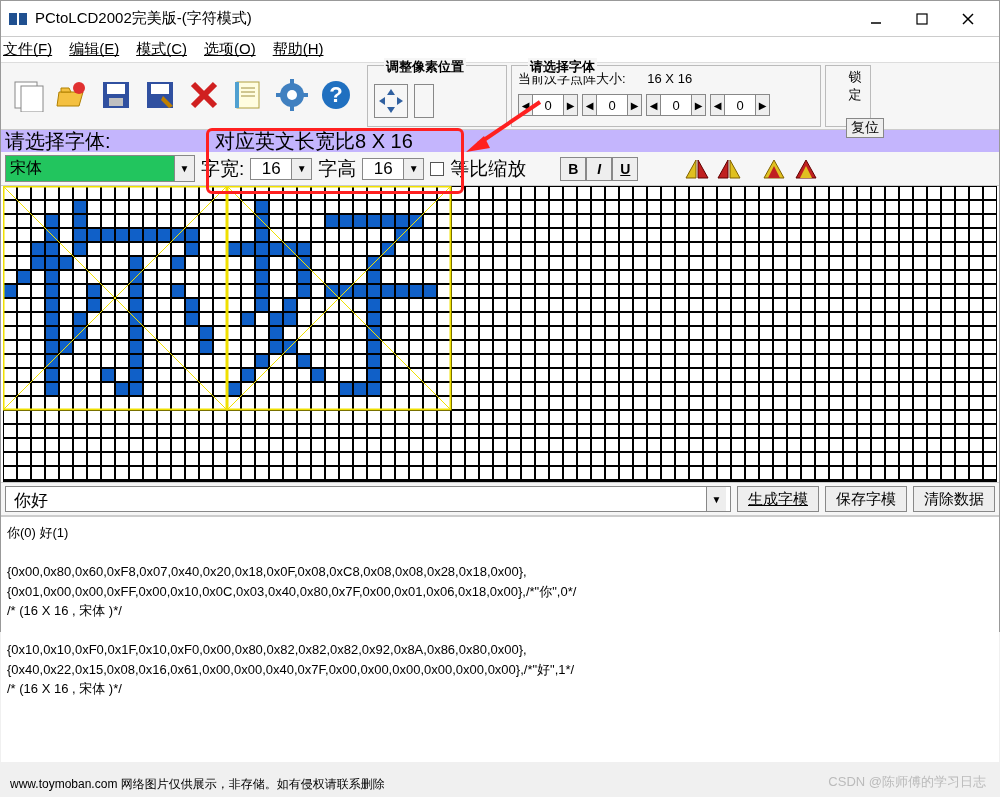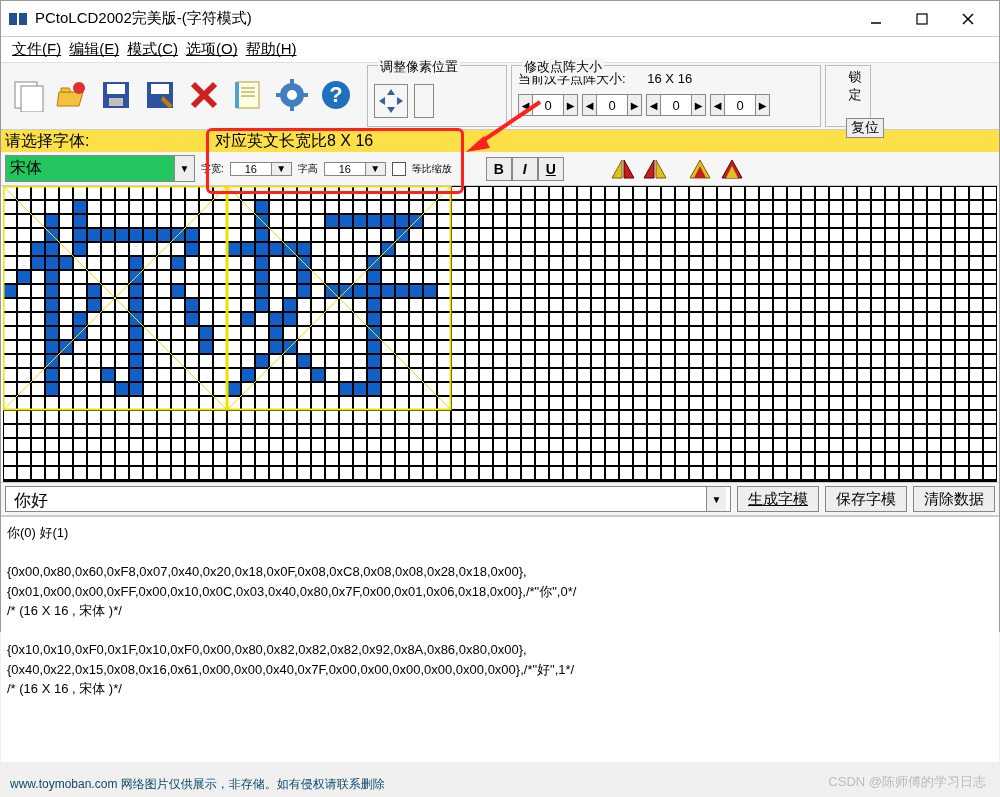--- a/index.html
+++ b/index.html
@@ -4,58 +4,58 @@
 <style>
 * { box-sizing: border-box; margin: 0; padding: 0; font-family: "Microsoft YaHei", "SimSun", sans-serif; }
 body { width: 1000px; height: 797px; background: #f0f0f0; position: relative; overflow: hidden; }
 .window { width: 1000px; height: 632px; background: #fff; border: 1px solid #999; position: relative; }
 .titlebar { height: 36px; display: flex; align-items: center; padding: 0 8px; background: #fff; border-bottom: 1px solid #ccc; }
 .titlebar .icon-app { width: 20px; height: 16px; margin-right: 6px; display: inline-block; }
 .titlebar .title { font-size: 15px; flex: 1; }
 .winbtns { display: flex; gap: 0; }
 .winbtn { width: 46px; height: 30px; display: flex; align-items: center; justify-content: center; font-size: 14px; }
 .winbtn svg { width: 12px; height: 12px; }
-.menubar { height: 26px; display: flex; align-items: center; padding: 0 11px; gap: 8px; font-size: 15px; border-bottom: 1px solid #ddd; }
+.menubar { height: 26px; display: flex; align-items: center; padding: 0 2px; gap: 17px; font-size: 15px; border-bottom: 1px solid #ddd; }
 .menubar span { text-decoration: underline; text-decoration-skip-ink: none; }
 .toolbar-row { display: flex; align-items: flex-start; border-bottom: 1px solid #ccc; background: #f6f6f6; }
 .icon-toolbar { display: flex; align-items: center; padding: 4px 6px; height: 64px; }
 .tbtn { width: 42px; height: 42px; display: flex; align-items: center; justify-content: center; margin-right: 2px; }
 .panel { border: 1px solid #bbb; padding: 2px 6px; font-size: 13px; margin: 2px; position: relative; }
-.panel-title { position: absolute; top: -8px; left: 10px; background: #f6f6f6; padding: 0 2px; font-size: 13px; }
+.panel-title { position: absolute; top: -8px; left: 16px; background: #f6f6f6; padding: 0 2px; font-size: 13px; font-weight: bold; }
 .adjust-panel { width: 140px; height: 62px; }
 .matrix-panel { width: 310px; height: 62px; }
 .lock-panel { width: 46px; height: 62px; padding-left: 20px; }
 .spinner-group { display: flex; align-items: center; margin-top: 20px; gap: 4px; }
 .spinbox { display: inline-flex; border: 1px solid #888; height: 22px; align-items: center; background: #fff; }
 .spinbox .arrow-btn { width: 14px; height: 20px; font-size: 10px; display: flex; align-items: center; justify-content: center; background: #eee; border-left: 1px solid #888; }
 .spinbox .arrow-btn.left { border-left: none; border-right: 1px solid #888; }
 .spinbox input { width: 30px; border: none; font-size: 13px; text-align: center; }
 .row2 { display: flex; align-items: center; padding: 2px 4px; height: 34px; gap: 6px; background: #f6f6f6; border-bottom: 1px solid #ccc; }
-.row2 .label { font-size: 10px; }
+.row2 .label { font-size: 19px; }
 .font-select { width: 190px; background: #22c55e; border: 1px solid #888; }
 .size-dd { width: 62px; background: #fff; border: 1px solid #888; display: inline-flex; }
-.size-dd input { width: 40px; border: none; text-align: center; font-size: 11px; }
+.size-dd input { width: 40px; border: none; text-align: center; font-size: 17px; }
 .size-dd .dd-btn { width: 20px; background: #eee; border-left: 1px solid #888; font-size: 10px; display: flex; align-items: center; justify-content: center; }
 .red-box { position: absolute; border: 3px solid #ff2020; border-radius: 6px; left: 206px; top: 128px; width: 258px; height: 66px; pointer-events: none; z-index: 50; }
 .red-arrow { position: absolute; left: 460px; top: 96px; width: 90px; height: 60px; z-index: 51; pointer-events: none; }
 .checkbox-box { width: 14px; height: 14px; border: 1px solid #555; display: inline-block; background: #fff; }
 .biu { display: flex; gap: 0; margin-left: 28px; }
 .biu .btn { width: 26px; height: 24px; border: 1px solid #888; background: #eee; display: flex; align-items: center; justify-content: center; font-size: 14px; font-weight: bold; }
 .flip-btns { display: flex; gap: 6px; margin-left: 40px; }
 .flip-btns .fb { width: 26px; height: 22px; }
 .pixel-area { position: relative; height: 296px; background: #fff; overflow: hidden; }
 .grid-canvas { position: absolute; left: 2px; top: 0; }
 .input-row { display: flex; align-items: center; padding: 4px; gap: 6px; height: 34px; background: #f6f6f6; border-top: 1px solid #ccc; border-bottom: 1px solid #ccc; }
 .text-input { flex: 1; height: 26px; font-size: 17px; padding: 0 4px; border: 1px solid #888; background: #fff; }
 .text-input .dd { float: right; width: 20px; height: 24px; background: #eee; border-left: 1px solid #888; font-size: 10px; display: flex; align-items: center; justify-content: center; }
 .action-btn { height: 26px; padding: 0 10px; font-size: 15px; border: 1px solid #888; background: #eee; }
 .output-area { height: 246px; background: #fff; padding: 6px; font-family: "SimSun", monospace; font-size: 13px; line-height: 1.5; overflow: auto; border-top: 1px solid #ccc; white-space: pre-wrap; }
-.watermark1 { position: absolute; bottom: 4px; left: 10px; font-size: 12px; color: #0c4a6e; z-index: 60; }
+.watermark1 { position: absolute; bottom: 4px; left: 10px; font-size: 12px; color: #000000; z-index: 60; }
 .watermark2 { position: absolute; bottom: 6px; right: 14px; font-size: 13px; color: #bbb; z-index: 60; }
-.top-label-row { display: flex; align-items: center; font-size: 16px; padding: 0 4px; height: 22px; background: #fde047; }
+.top-label-row { display: flex; align-items: center; font-size: 20px; padding: 0 4px; height: 22px; background: #c4b5fd; }
 .top-label-row .left-lbl { width: 210px; }
 .lock-panel .lock-lbl { font-size: 13px; text-align: center; }
 .lock-panel .reset-btn { margin-top: 14px; width: 38px; height: 20px; font-size: 14px; border: 1px solid #888; background: #eee; }
 .matrix-panel .cur { font-size: 13px; margin-top: 2px; }
 </style>
 </head>
 <body>
 
 <div class="window">
 
@@ -168,21 +168,21 @@
               <polygon points="14,26 18,20 10,20" fill="#3060a0"></polygon>
               <polygon points="2,14 8,10 8,18" fill="#3060a0"></polygon>
               <polygon points="26,14 20,10 20,18" fill="#3060a0"></polygon>
             </svg>
         </div>
         <div style="width:20px;height:34px;border:1px solid #888;"></div>
       </div>
     </div>
 
     <div class="panel matrix-panel">
-      <div class="panel-title">修改点阵大小</div>
+      <div class="panel-title">请选择字体</div>
       <div class="cur"><span>当前汉字点阵大小:</span> &nbsp;&nbsp;&nbsp;&nbsp;&nbsp;<span>16 X 16</span></div>
       <div class="spinner-group" style="margin-top:6px;">
         <div class="spinbox">
             <span class="arrow-btn left">◀</span>
             <input value="0" style="">
             <span class="arrow-btn">▶</span>
           </div>
         <div class="spinbox">
             <span class="arrow-btn left">◀</span>
             <input value="0" style="">

